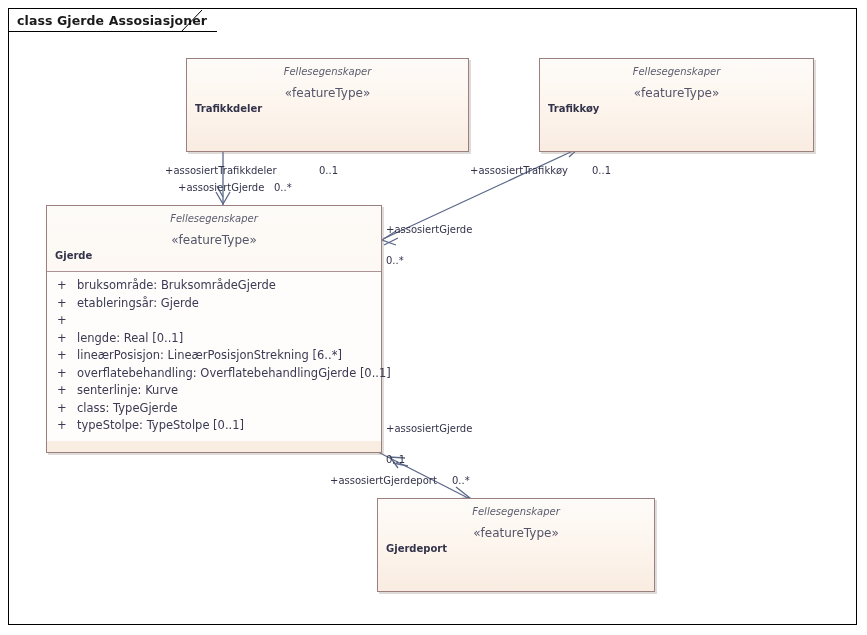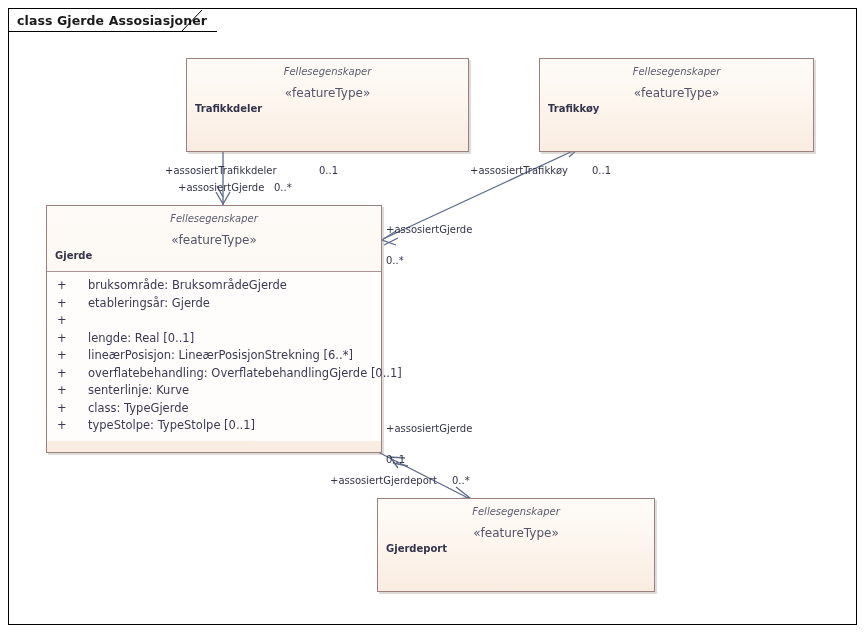--- a/index.html
+++ b/index.html
@@ -135,21 +135,20 @@
     white-space: nowrap;
     padding: 0 6px 0 10px;
   }
   .attr-vis {
     width: 20px;
     flex: 0 0 20px;
     color: #3a3a52;
   }
   .attr-text {
     flex: 1 1 auto;
-    margin-left: 11px;
   }
 
   
   .assoc-label {
     position: absolute;
     z-index: 4;
     font-size: 10px;
     color: #33334a;
     white-space: nowrap;
     line-height: 14px;

